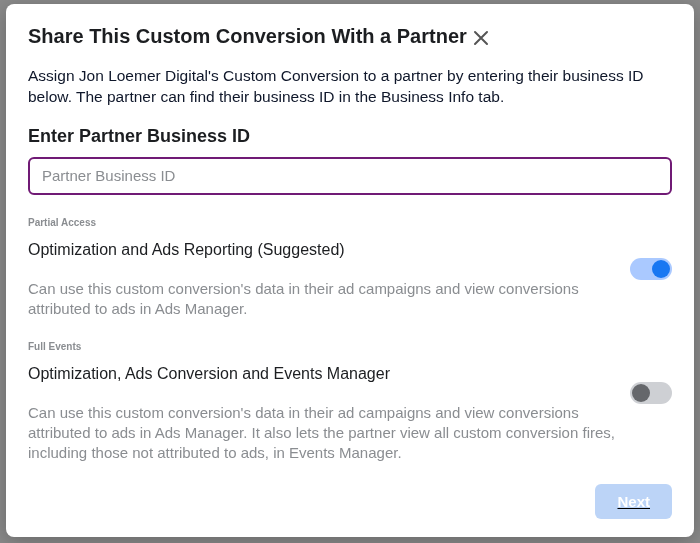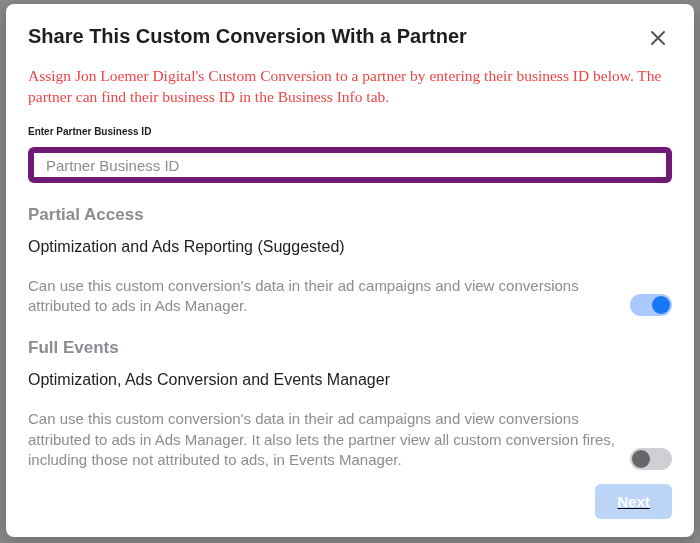--- a/index.html
+++ b/index.html
@@ -7,39 +7,39 @@
   .modal {
     position: absolute;
     left: 6px; right: 6px; top: 4px; bottom: 6px;
     background: #fff;
     border-radius: 8px;
     box-shadow: 0 4px 20px rgba(0,0,0,0.25);
     padding: 20px 22px 18px 22px;
     display: flex;
     flex-direction: column;
   }
-  .header-row { display: flex; align-items: flex-start; justify-content: space-between; }
+  .header-row { display: flex; align-items: flex-start; }
   .title { font-size: 20px; font-weight: 700; color: #1c1e21; line-height: 1.2; }
   .close-btn { width: 28px; height: 28px; display: flex; align-items: center; justify-content: center; color: #444; cursor: pointer; border-radius: 4px; }
-  .intro { font-size: 15.5px; color: #ef4444; line-height: 1.35; margin-top: 14px; font-family: Liberation Serif, serif; }
-  .field-label { font-size: 10px; font-weight: 700; color: #1c1e21; margin-top: 18px; }
+  .intro { font-size: 15.5px; color: #0f172a; line-height: 1.35; margin-top: 14px; }
+  .field-label { font-size: 18px; font-weight: 700; color: #1c1e21; margin-top: 18px; }
   .input {
     width: 100%;
     margin-top: 10px;
     height: 38px;
-    border: 6px solid #701a75;
+    border: 2px solid #701a75;
     border-radius: 6px;
     padding: 0 12px;
     font-size: 15px;
     color: #1c1e21;
     background: #fff;
   }
   .input::placeholder { color: #8a8d91; }
-  .section-label { font-size: 17px; font-weight: 700; color: #8a8d91; margin-top: 22px; }
-  .option-block { margin-top: 12px; display: flex; align-items: flex-end; gap: 2px; }
+  .section-label { font-size: 10px; font-weight: 700; color: #8a8d91; margin-top: 22px; }
+  .option-block { margin-top: 12px; display: flex; align-items: flex-start; gap: 2px; }
   .option-text { flex: 1; }
   .option-title { font-size: 16px; color: #1c1e21; line-height: 1.3; }
   .option-desc { font-size: 15px; color: #8a8d91; line-height: 1.35; margin-top: 18px; }
   .toggle {
     width: 42px; height: 22px; border-radius: 11px;
     position: relative; flex-shrink: 0; margin-top: 18px; cursor: pointer;
   }
   .toggle .knob {
     position: absolute; width: 18px; height: 18px; border-radius: 50%;
     top: 2px; background: #fff;

